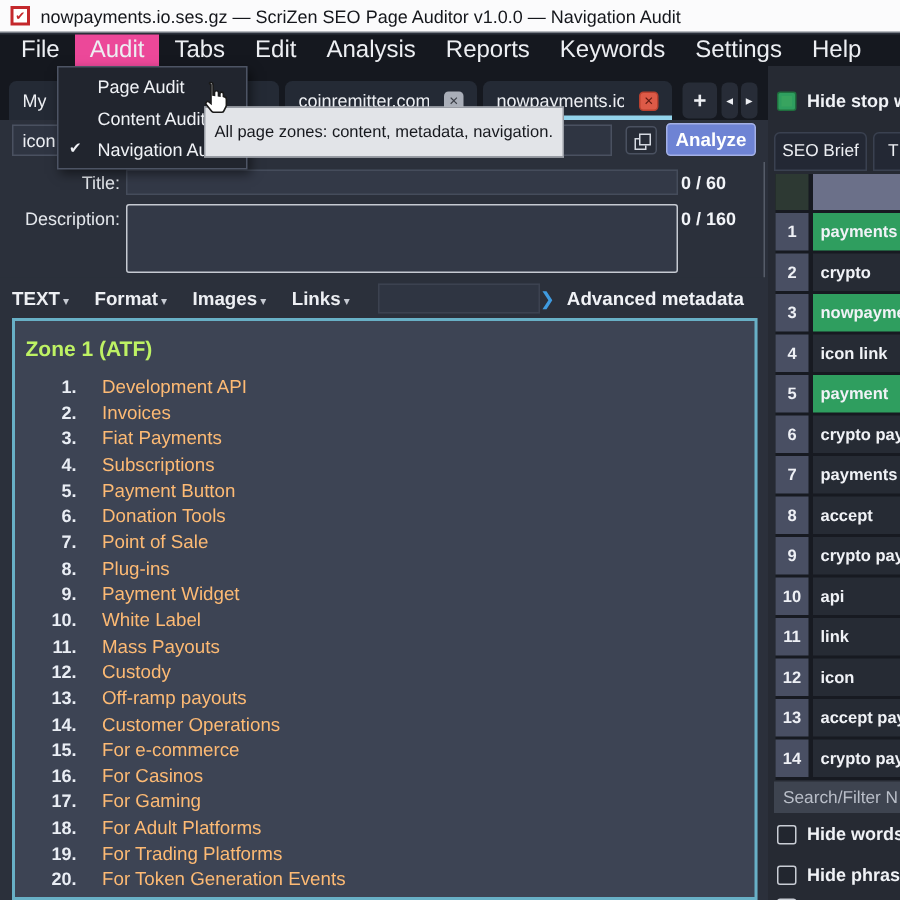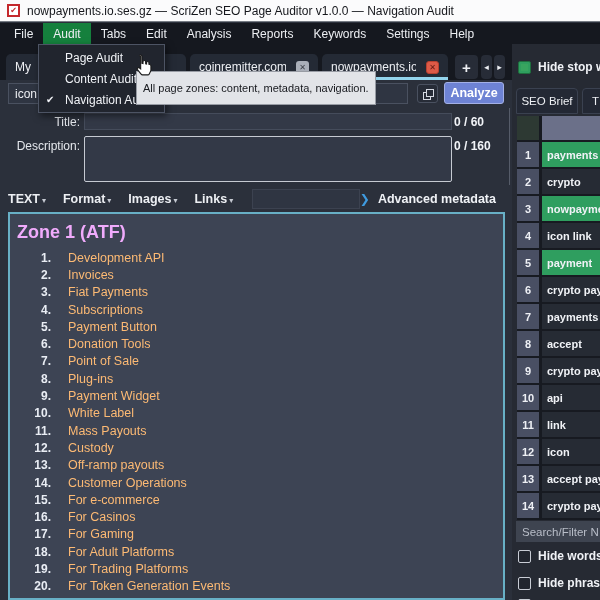--- a/index.html
+++ b/index.html
@@ -15,22 +15,22 @@
   
   .titlebar { left:0; top:0; width:600px; height:22px; background:#fbfbfc;
     border-bottom:1px solid #777c84; display:flex; align-items:center; gap:7px; padding-left:7px; }
   .app-icon { width:13px; height:13px; border:2px solid #c4282c; background:#fff; color:#c4282c;
     font-size:8px; font-weight:bold; display:flex; align-items:center; justify-content:center; flex:none; }
   .title-text { font-size:12px; color:#15171c; white-space:nowrap; }
 
   
   .menubar { left:0; top:23px; width:600px; height:21px; background:#15181f;
     display:flex; align-items:stretch; padding-left:4px; }
-  .menu-item { color:#edeff3; font-size:12px; padding:0 10px; display:flex; align-items:center; }
-  .menu-item.active { background:#15803d; }
+  .menu-item { color:#edeff3; font-size:16px; padding:0 10px; display:flex; align-items:center; }
+  .menu-item.active { background:#ec4899; }
 
   
   .tabstrip { left:0; top:44px; width:512px; height:36px; background:#15181f; }
   .tab { position:absolute; top:10px; height:26px; background:#242a35; border-radius:5px 5px 0 0;
     display:flex; align-items:center; color:#edeff3; font-size:12px; padding:0 9px; overflow:hidden; }
   .tab .tab-label { white-space:nowrap; overflow:hidden; }
   .tab .tab-close { margin-left:auto; flex:none; width:13px; height:13px; border-radius:3px;
     background:#a9aeb8; color:#3a3e46; font-size:8px; font-weight:bold;
     display:flex; align-items:center; justify-content:center; margin-left:10px; }
   .tab.active .tab-close { background:#dd5a47; color:#611911; border:1px solid #b8402f; }
@@ -68,21 +68,21 @@
   .tb-arrow { font-size:8px; color:#c6cad2; padding-bottom:1px; }
   .tb-input { width:138px; height:20px; background:#2f3542; border:1px solid #3c4250; color:#edeff3;
     font-size:12px; padding:0 4px; margin-left:2px; }
   .tb-advanced { margin-left:auto; margin-right:16px; display:flex; align-items:center; gap:8px;
     font-size:12.5px; font-weight:600; color:#f0f2f6; white-space:nowrap; }
   .tb-chevron { color:#3f9be0; font-weight:bold; font-size:12px; }
 
   
   .content-panel { left:8px; top:212px; width:497px; height:388px; background:#3d4454;
     border:2px solid #68b0c6; overflow:hidden; }
-  .zone-heading { margin:6px 0 0 7px; font-size:18px; line-height:24px; font-weight:bold; color:#f0abfc; }
+  .zone-heading { margin:6px 0 0 7px; font-size:14px; line-height:24px; font-weight:bold; color:#bef264; }
   .navlist { margin-top:5px; }
   .nav-row { display:flex; align-items:center; height:17.3px; }
   .nav-num { width:41px; text-align:right; color:#e9edf4; font-weight:bold; font-size:12px; flex:none; }
   .nav-link { margin-left:17px; color:#fdba74; font-size:12.5px; white-space:nowrap; }
 
   
   .rightpanel { left:512px; top:44px; width:88px; height:556px; background:#262a33; overflow:hidden; }
   .stop-row { position:absolute; left:6px; top:16px; display:flex; align-items:center; gap:7px; width:200px; }
   .cb-green { width:13px; height:13px; background:#38a45f; border:1px solid #1f6e3e; border-radius:2px;
     box-shadow:inset 0 0 0 2px #2f9e5f; flex:none; }

